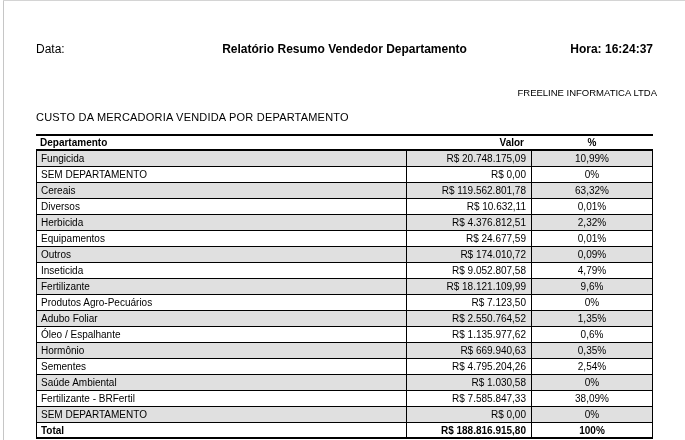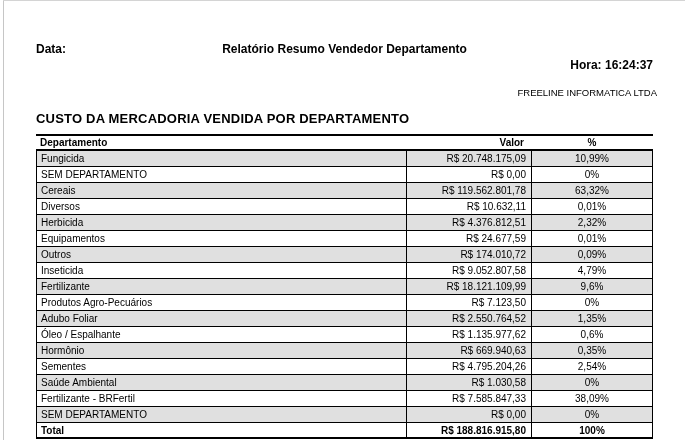--- a/index.html
+++ b/index.html
@@ -2,25 +2,25 @@
 <html><head>
 <meta charset="utf-8">
 <style>
   * { margin:0; padding:0; box-sizing:border-box; }
   html,body { width:685px; height:440px; background:#ffffff; overflow:hidden; }
   body { font-family:"Liberation Sans","DejaVu Sans",sans-serif; color:#000; position:relative; }
 
   .edge-left  { position:absolute; left:3px; top:0; width:1px; height:440px; background:#c6c6c6; }
   .edge-top   { position:absolute; left:3px; top:0; height:1px; width:682px; background:#d4d4d4; }
 
-  .hdr-date   { position:absolute; left:36px;  top:42px; font-size:12px; font-weight:bold; }
+  .hdr-date   { position:absolute; left:36px;  top:42px; font-size:12px; font-weight:normal; }
   .hdr-title  { position:absolute; left:36px;  top:42px; width:617px; text-align:center; font-size:12px; font-weight:bold; }
-  .hdr-time   { position:absolute; left:36px;  top:42px; width:617px; text-align:right;  font-size:12px; font-weight:bold;margin-top:16px; }
+  .hdr-time   { position:absolute; left:36px;  top:42px; width:617px; text-align:right;  font-size:12px; font-weight:bold; }
   .company    { position:absolute; left:36px;  top:87px; width:621px; text-align:right; font-size:9.5px; }
-  .section-title { position:absolute; left:36px; top:111px; font-size:13px; font-weight:bold; letter-spacing:.2px; }
+  .section-title { position:absolute; left:36px; top:111px; font-size:11px; font-weight:normal; letter-spacing:.2px; }
 
   .report-table { position:absolute; left:36px; top:134px; width:617px; font-size:10px; }
   .thead { display:flex; align-items:center; height:17px;
            border-top:2px solid #000; border-bottom:2px solid #000; font-weight:bold; background:#fff; }
   .tbody .row { display:flex; align-items:center; height:16px;
            border-left:1px solid #000; border-right:1px solid #000; border-bottom:1px solid #000; }
   .tbody .row.shaded { background:#e0e0e0; }
   .tbody .row.total  { font-weight:bold; border-bottom:2px solid #000;align-items:center; }
 
   .c1 { flex:0 0 370px; padding-left:4px;  border-right:1px solid #000; white-space:nowrap; overflow:hidden; }

